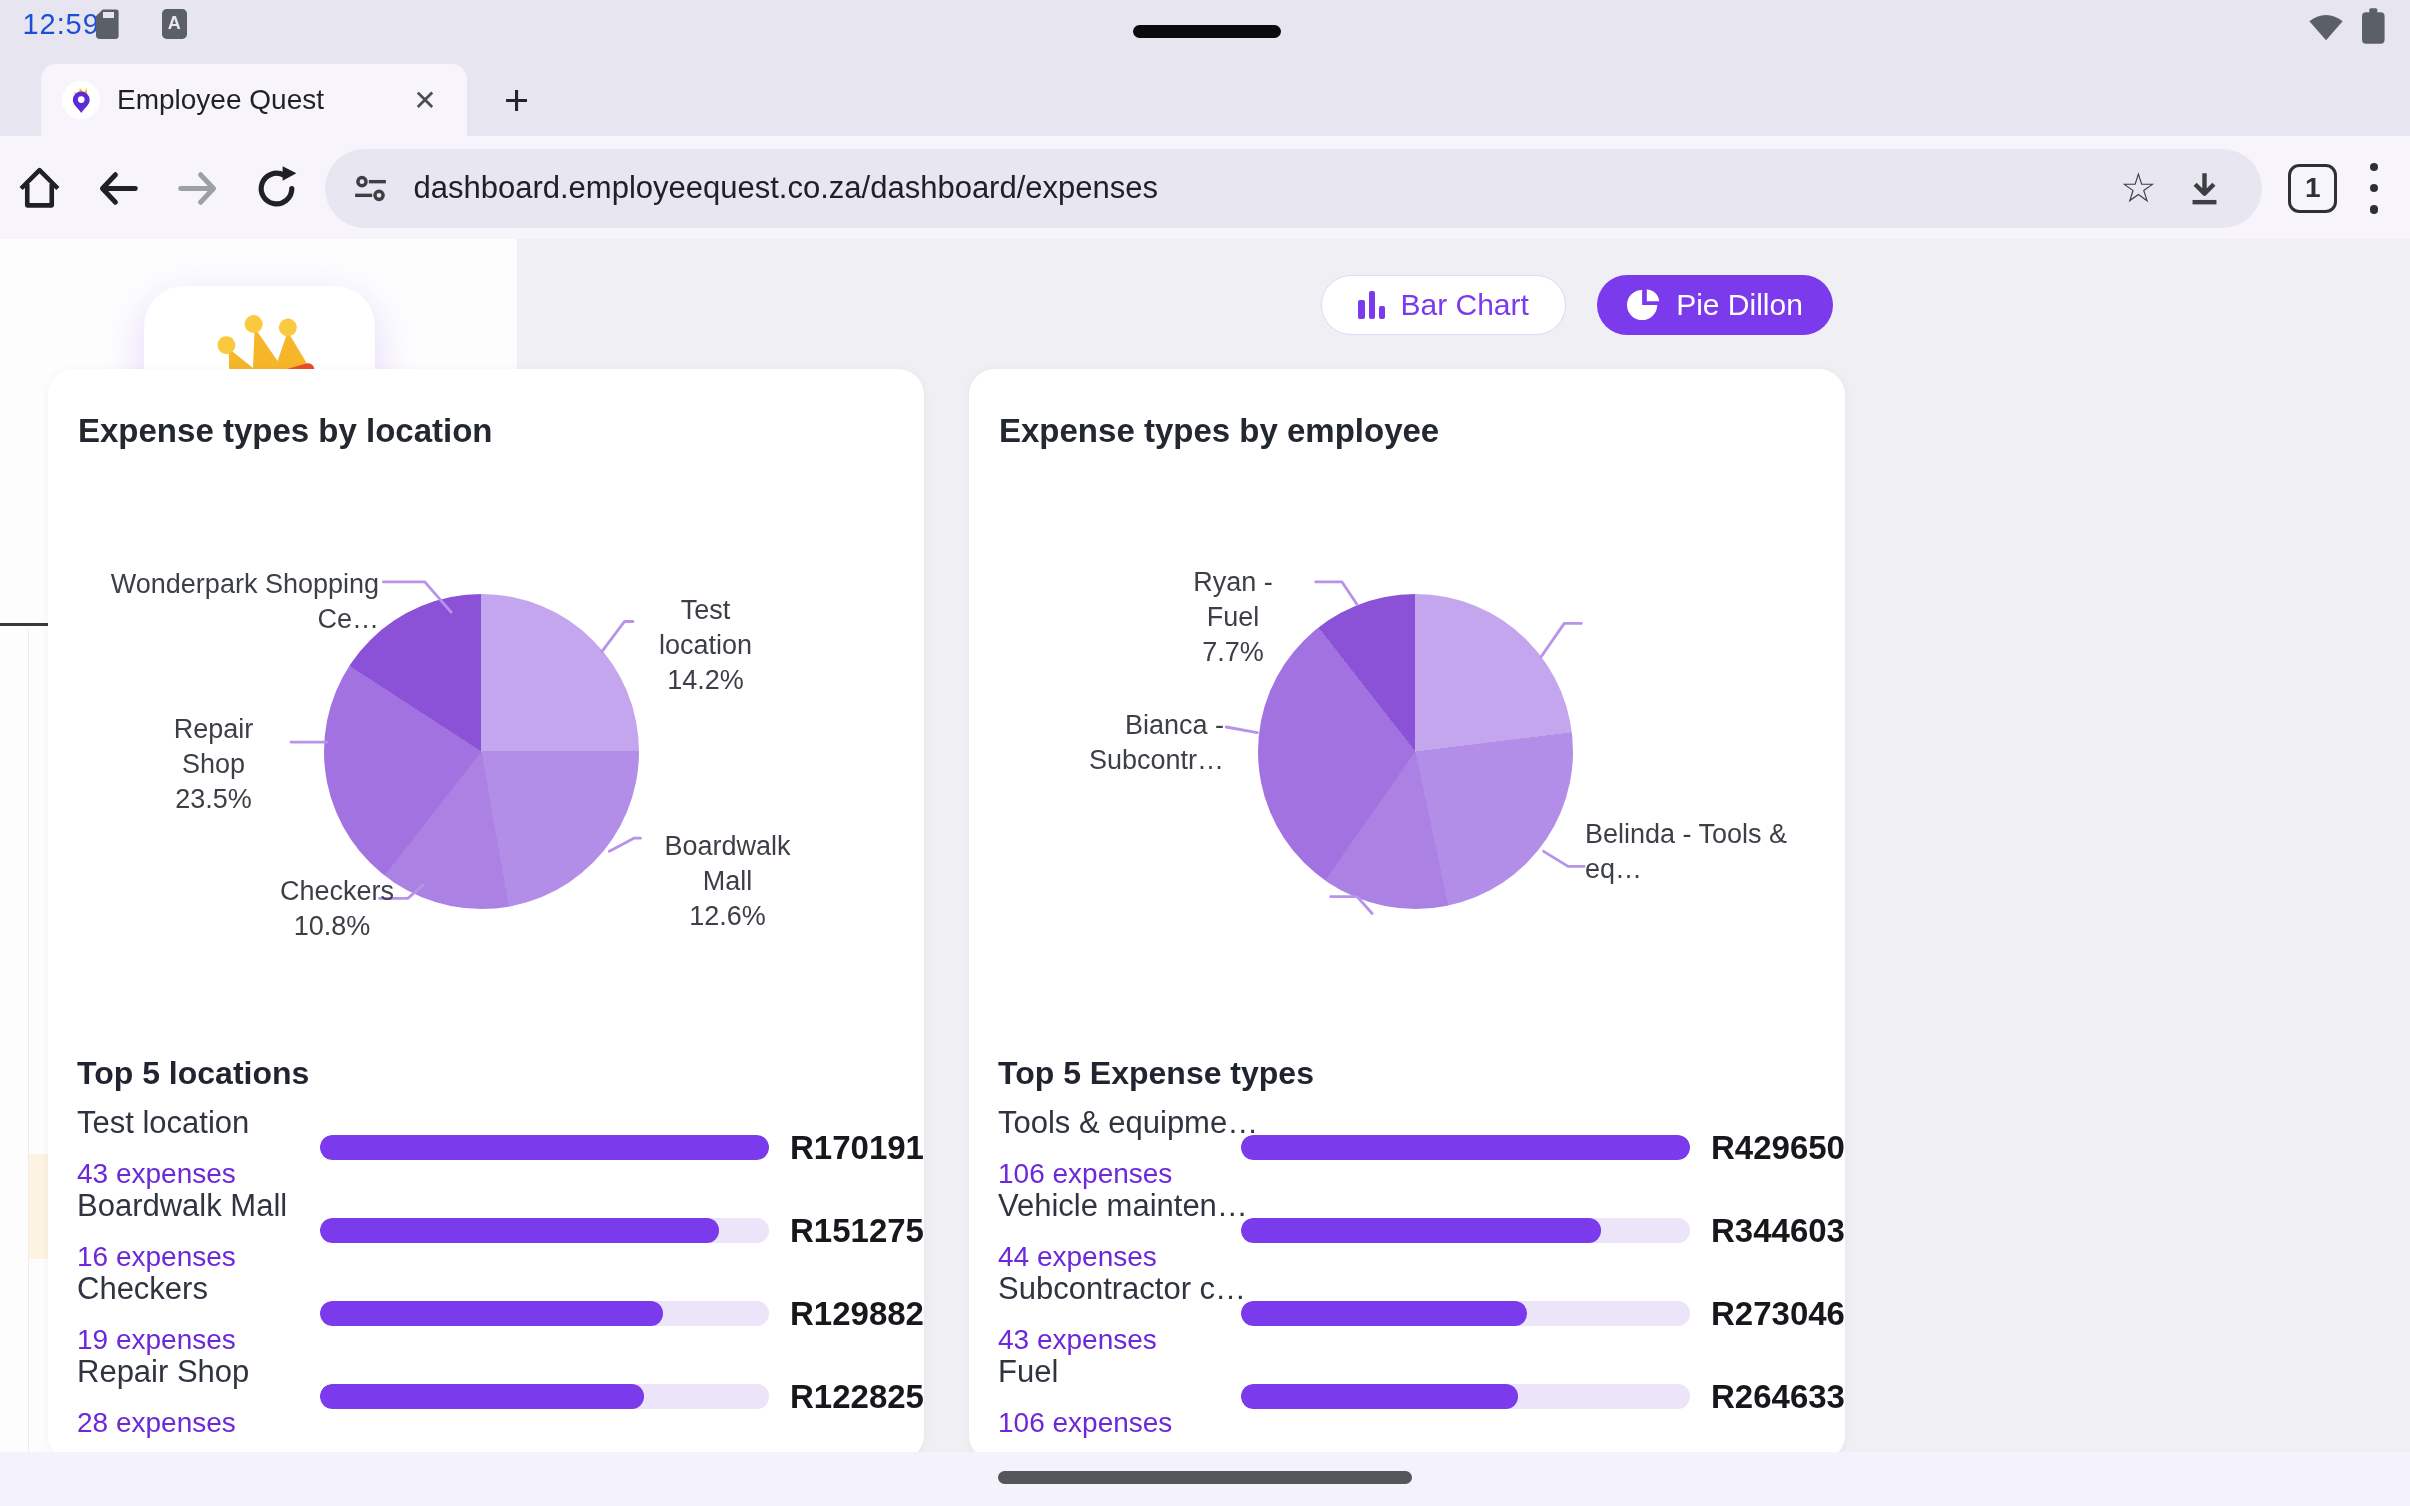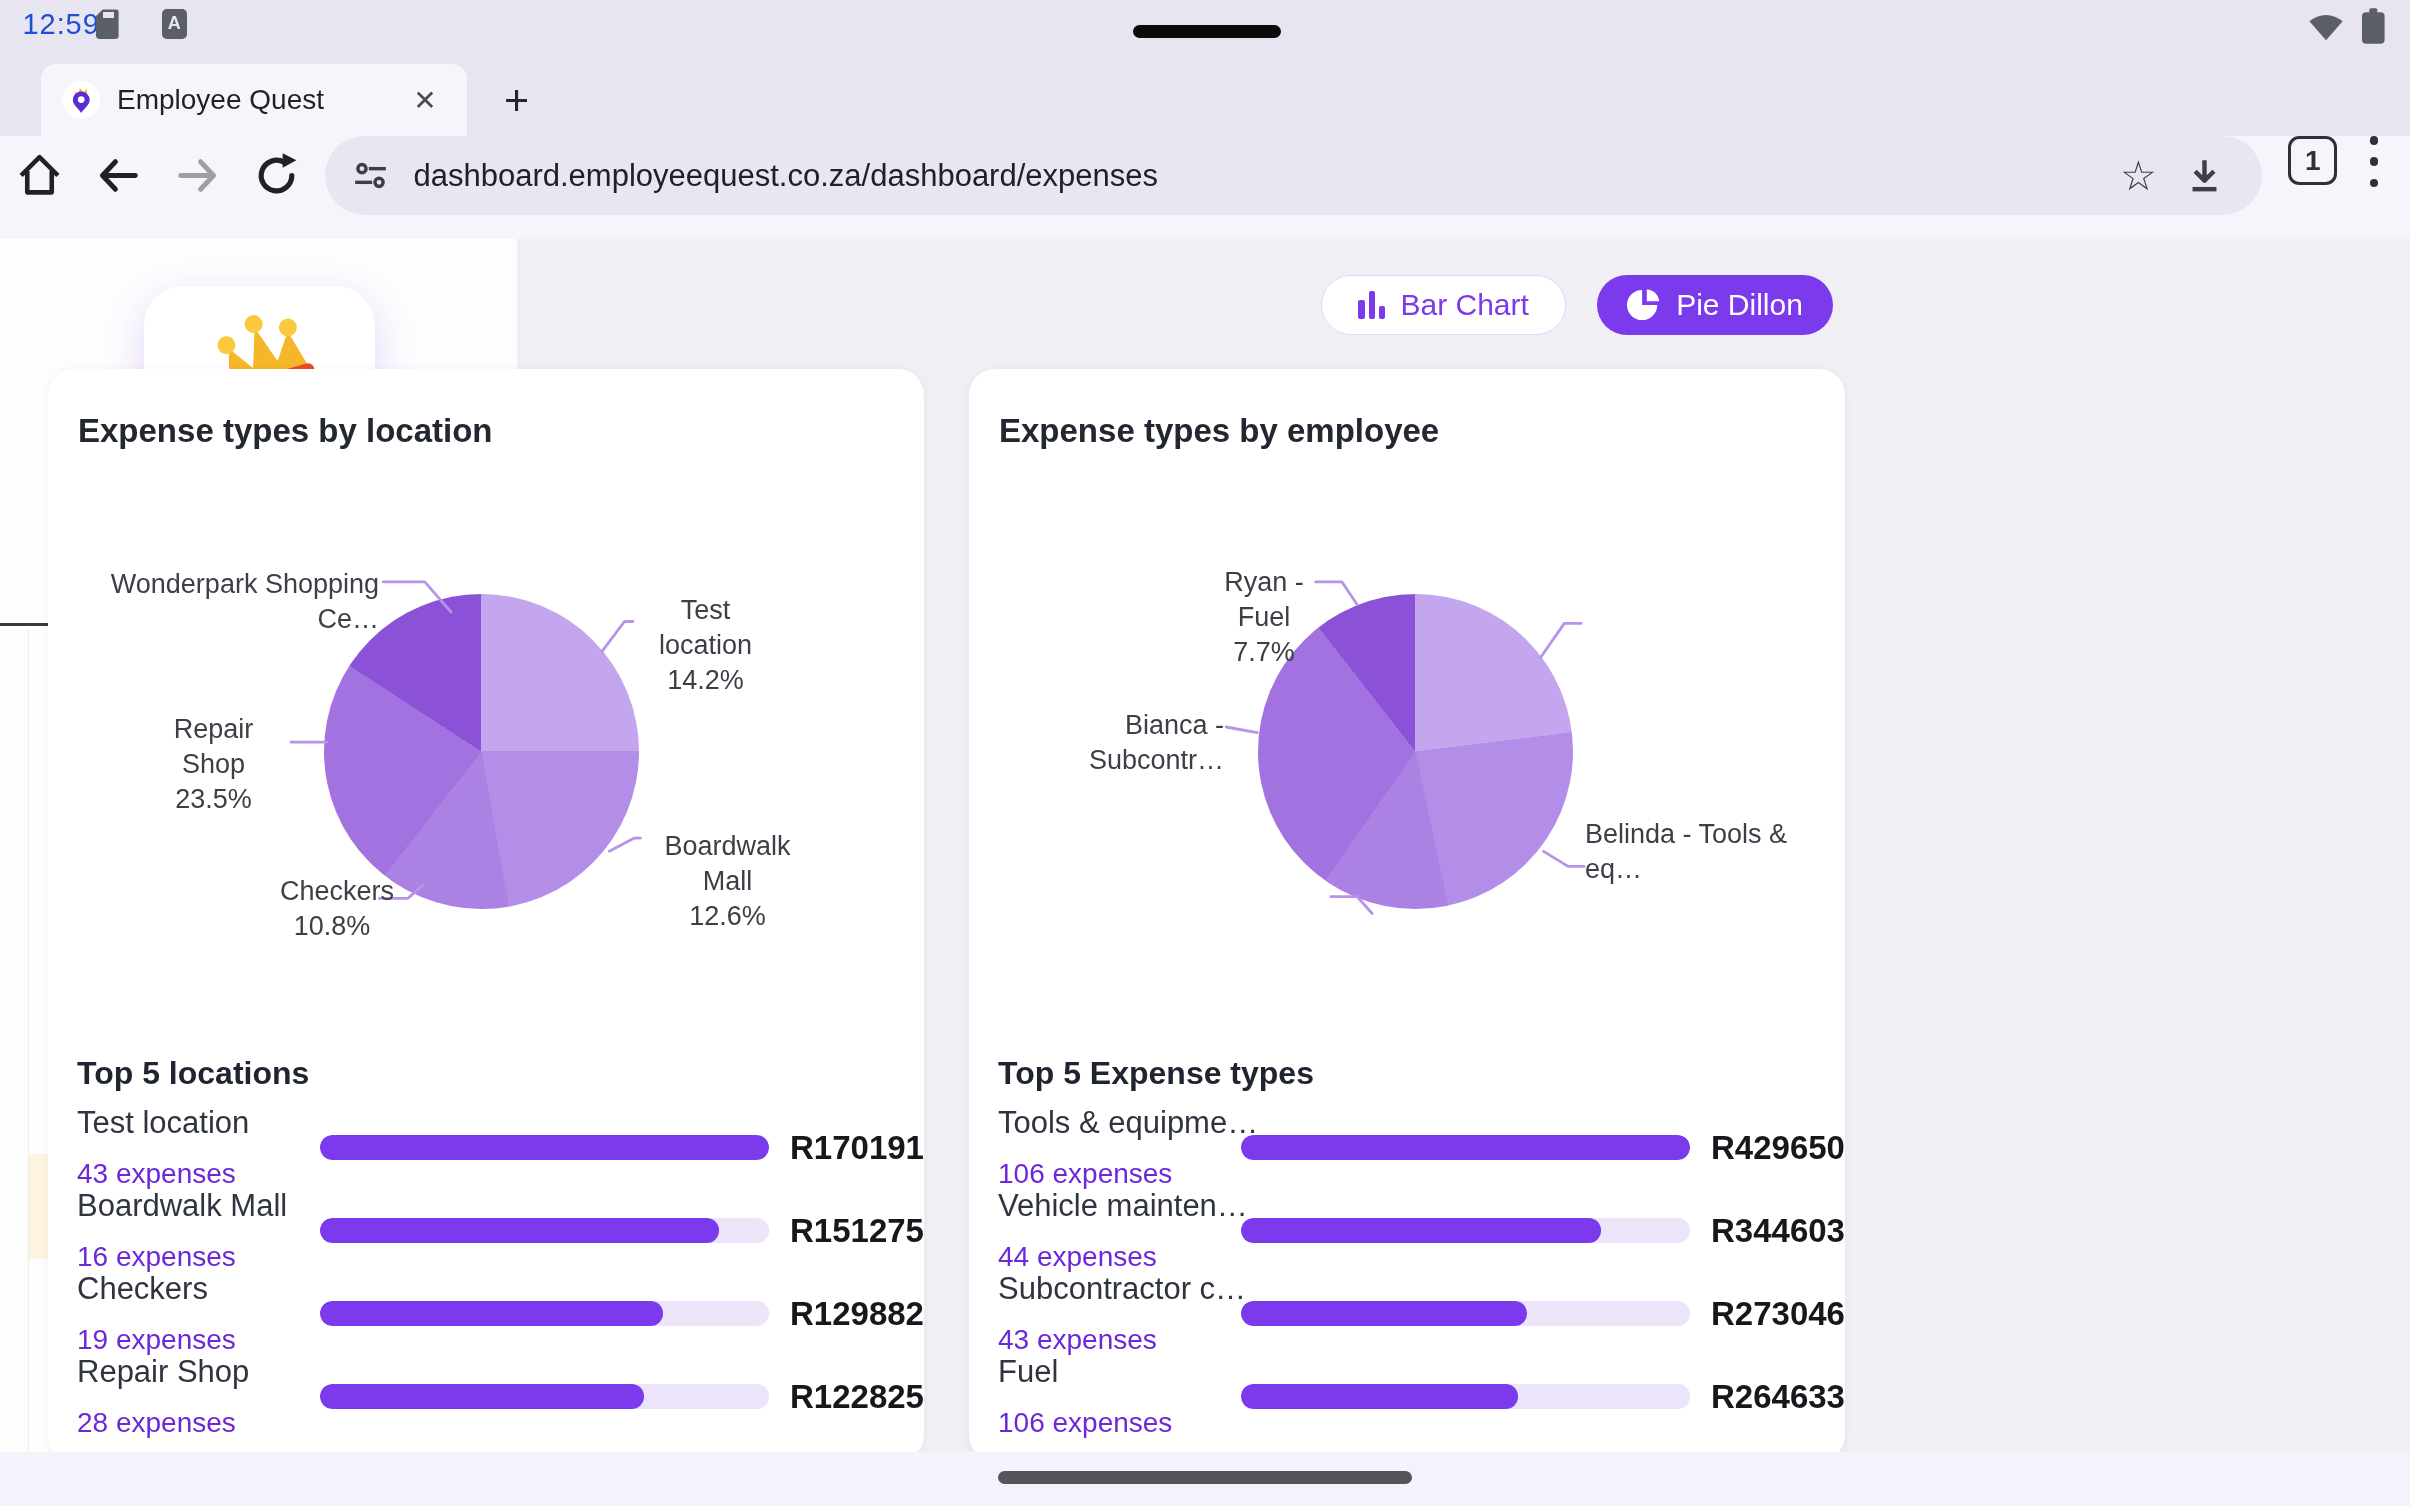--- a/index.html
+++ b/index.html
@@ -21,21 +21,21 @@
   .tabstrip { position:absolute; left:0; top:53px; width:2411px; height:83px; background:#e7e5f0; }
   .tab { position:absolute; left:41px; top:11.3px; width:426px; height:72px; background:#f7f5fb;
          border-radius:15px 15px 0 0; display:flex; align-items:center; padding:0 21px; }
   .tab-fav { width:38px; height:38px; border-radius:50%; background:#ffffff; display:flex; align-items:center; justify-content:center; }
   .tab-title { margin-left:17px; font-size:28px; color:#1f2126; flex:1; white-space:nowrap; overflow:hidden; }
   .tab-close { font-size:28px; color:#494d55; padding:5.6px 9.4px; cursor:pointer; }
   .newtab { position:absolute; left:490px; top:21px; width:53px; height:53px; font-size:43px; color:#23252b;
             display:flex; align-items:center; justify-content:center; }
 
   
-  .toolbar { position:absolute; left:0; top:136px; width:2411px; height:104px; background:#f7f5fb; display:flex; }
+  .toolbar { position:absolute; left:0; top:136px; width:2411px; height:104px; background:#f7f5fb; display:flex; align-items:center; }
   .tb-btn { width:79px; height:79px; display:flex; align-items:center; justify-content:center; flex:0 0 auto; }
   .urlpill { height:79px; flex:1; margin:0 9.4px; background:#e8e6f1; border-radius:40px; display:flex; align-items:center; padding:0 24.5px; }
   .url-text { font-size:31px; color:#202124; margin-left:22.6px; flex:1; white-space:nowrap; overflow:hidden; }
   .pill-ic { width:66px; height:66px; display:flex; align-items:center; justify-content:center; flex:0 0 auto; }
   .star-glyph { font-size:41px; color:#3c4043; }
   .tabcount { width:49px; height:49px; border:3.8px solid #2d3035; border-radius:11.3px; font-size:28px; font-weight:bold;
               color:#2d3035; display:flex; align-items:center; justify-content:center; margin:0 21px 0 17px; }
   .kebab { width:9.4px; height:51px; display:flex; flex-direction:column; justify-content:space-between; margin:0 32px 0 11.3px; }
   .kebab i { width:8.5px; height:8.5px; border-radius:50%; background:#2d3035; }
 
@@ -362,21 +362,21 @@
     <div class="card-title">Expense types by employee</div>
     <div class="pie" id="pie-1" style="left: 289px; top: 225px; background: conic-gradient(rgb(195, 166, 238) 0deg, rgb(195, 166, 238) 83deg, rgb(178, 142, 232) 83deg, rgb(178, 142, 232) 168deg, rgb(171, 129, 228) 168deg, rgb(171, 129, 228) 215deg, rgb(162, 115, 224) 215deg, rgb(162, 115, 224) 322deg, rgb(139, 82, 216) 322deg, rgb(139, 82, 216) 360deg);"></div>
     <svg class="leader-svg" id="leaders-1" viewBox="0 0 930 760">
         <polyline points="368,226 396,226 412,250"></polyline>
         <polyline points="607,306 632,270 650,270"></polyline>
         <polyline points="273,380 306,386"></polyline>
         <polyline points="610,512 636,528 653,528"></polyline>
         <polyline points="384,560 412,560 428,578"></polyline>
       </svg>
     <div class="pie-labels" id="labels-1">
-        <div class="callout" style="left:229px;top:196px;width:132px;text-align:center">Ryan - Fuel<div>7.7%</div></div>
+        <div class="callout" style="left:198px;top:196px;width:132px;text-align:center">Ryan - Fuel<div>7.7%</div></div>
         <div class="callout" style="left:38px;top:339px;width:217px;text-align:right">Bianca - Subcontr…</div>
         <div class="callout" style="left:616px;top:448px;width:235px;text-align:left">Belinda - Tools &amp; eq…</div>
       </div>
     <div class="list-title">Top 5 Expense types</div>
     <div class="rows" id="rows-1">
         <div class="row">
           <div>
             <div class="row-name">Tools &amp; equipme…</div>
             <div class="row-count">106 expenses</div>
           </div>

